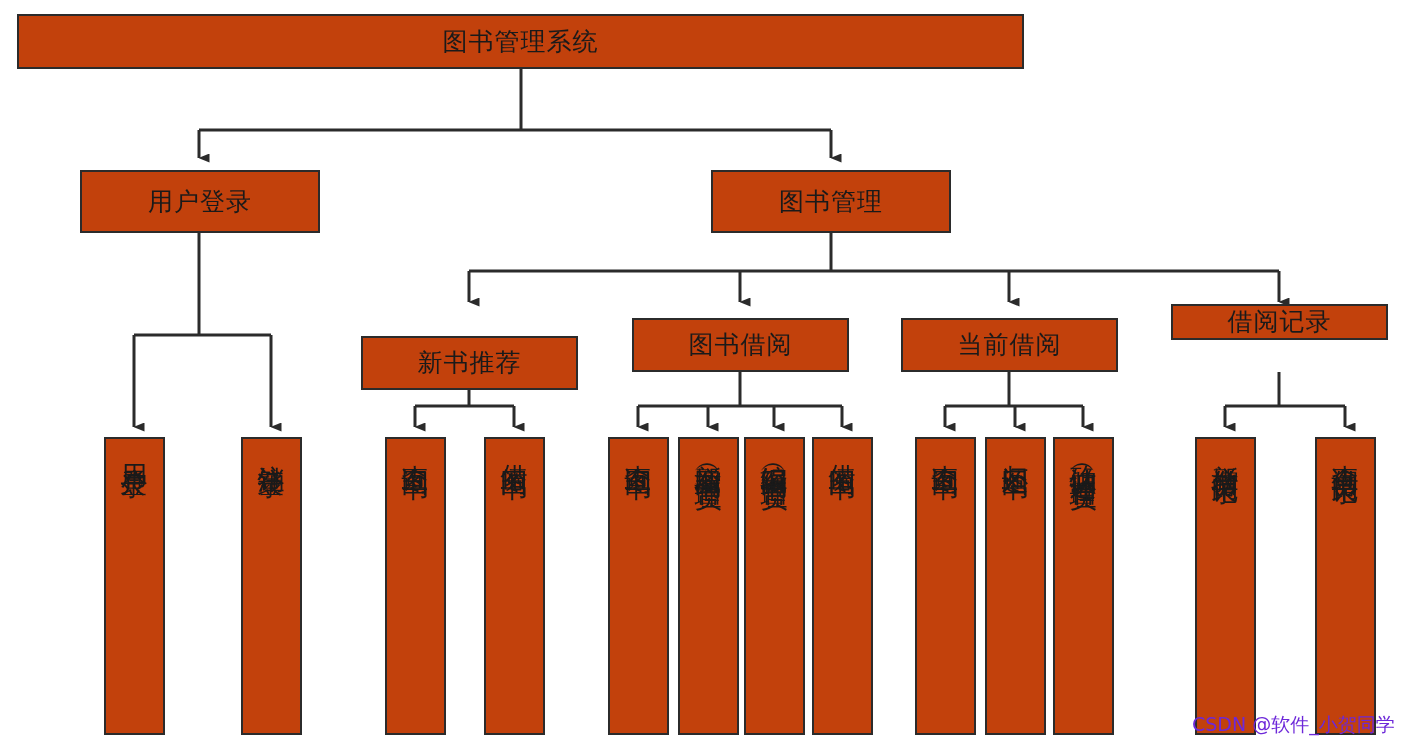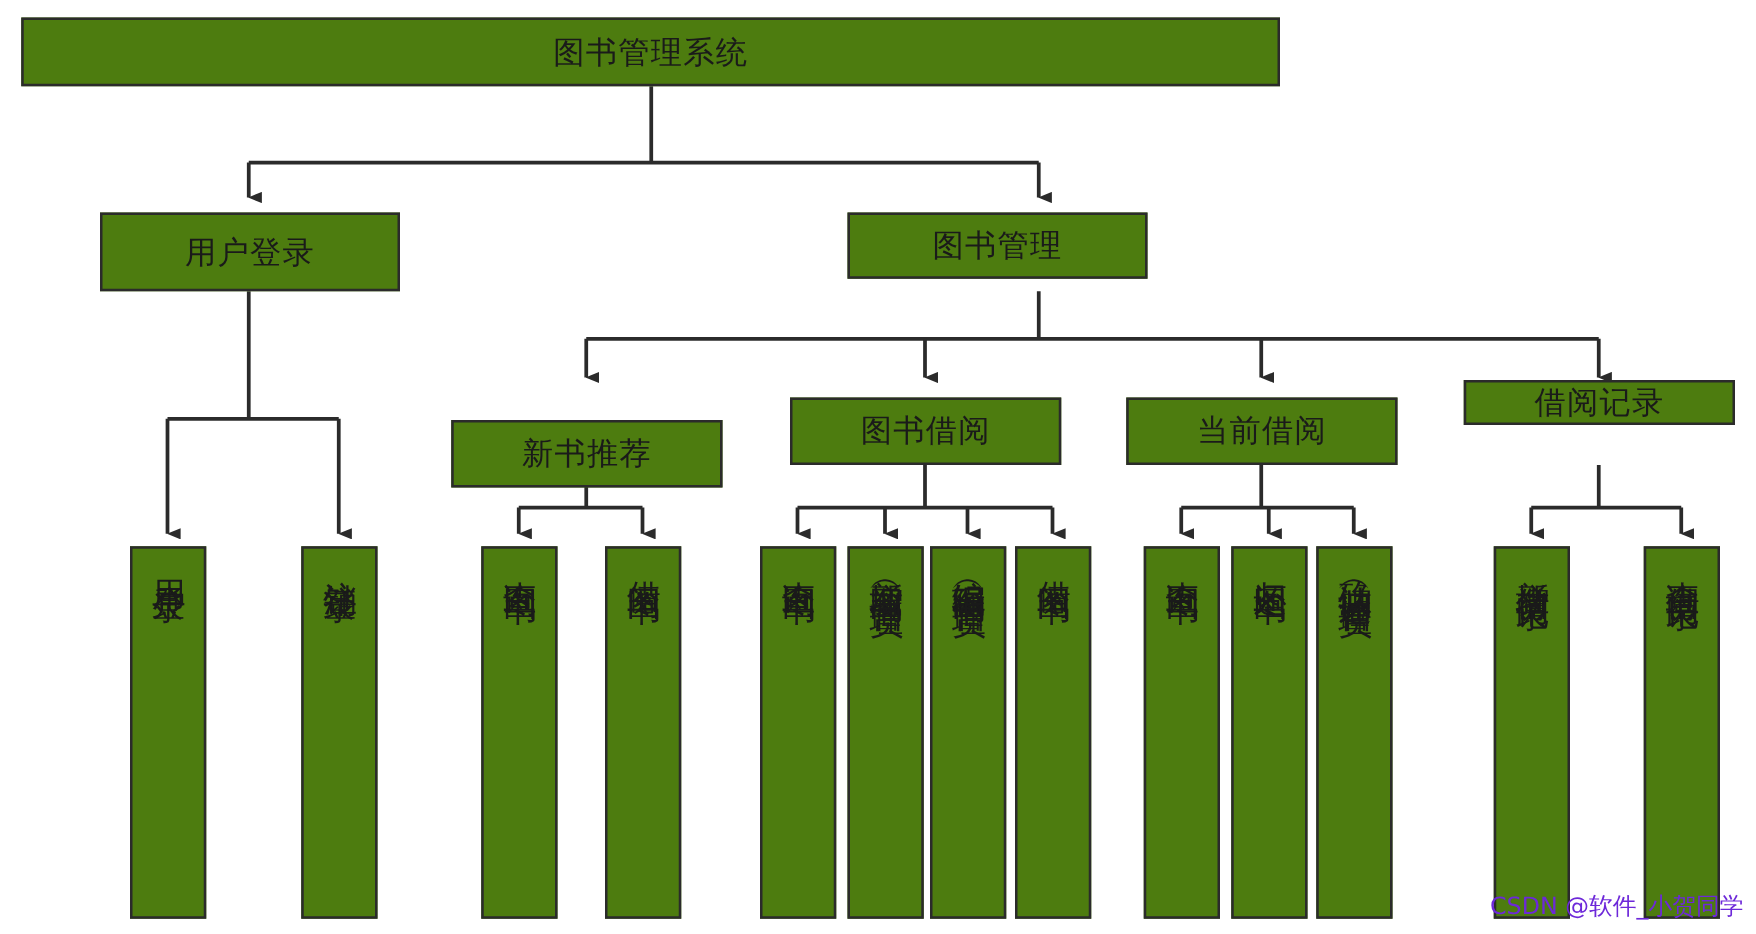--- a/index.html
+++ b/index.html
@@ -22,21 +22,21 @@
     position: absolute;
     left: 0;
     top: 0;
     width: 1405px;
     height: 747px;
   }
   .node {
     position: absolute;
     box-sizing: border-box;
     border: 2px solid #2b2b2b;
-    background: #4d7c0f;
+    background: #c2410c;
     display: flex;
     align-items: center;
     justify-content: center;
     color: #1a1a1a;
     z-index: 2;
   }
   .node-label {
     display: block;
     text-align: center;
     line-height: 1.18;
@@ -132,21 +132,21 @@
   </svg>
 
   <div class="node h root" style="left:17px; top:14px; width:1007px; height:55px;">
     <span class="node-label">图书管理系统</span>
   </div>
 
   <div class="node h" style="left:80px; top:170px; width:240px; height:63px;">
     <span class="node-label">用户登录</span>
   </div>
 
-  <div class="node h" style="left:678px; top:170px; width:240px; height:53px;">
+  <div class="node h" style="left:711px; top:170px; width:240px; height:63px;">
     <span class="node-label">图书管理</span>
   </div>
 
   <div class="node h" style="left:361px; top:336px; width:217px; height:54px;">
     <span class="node-label">新书推荐</span>
   </div>
 
   <div class="node h" style="left:901px; top:318px; width:217px; height:54px;">
     <span class="node-label">当前借阅</span>
   </div>

